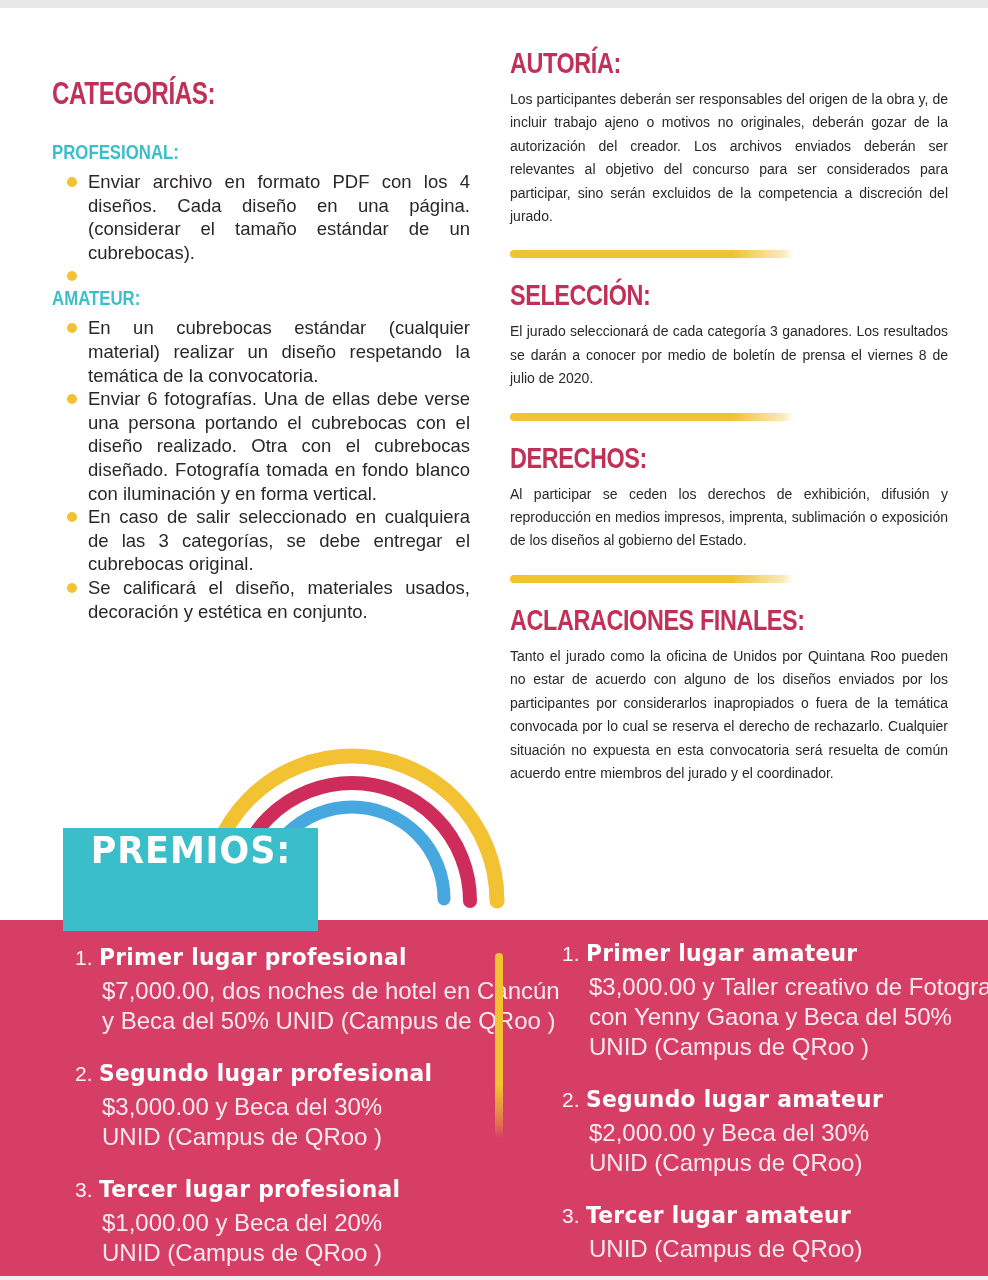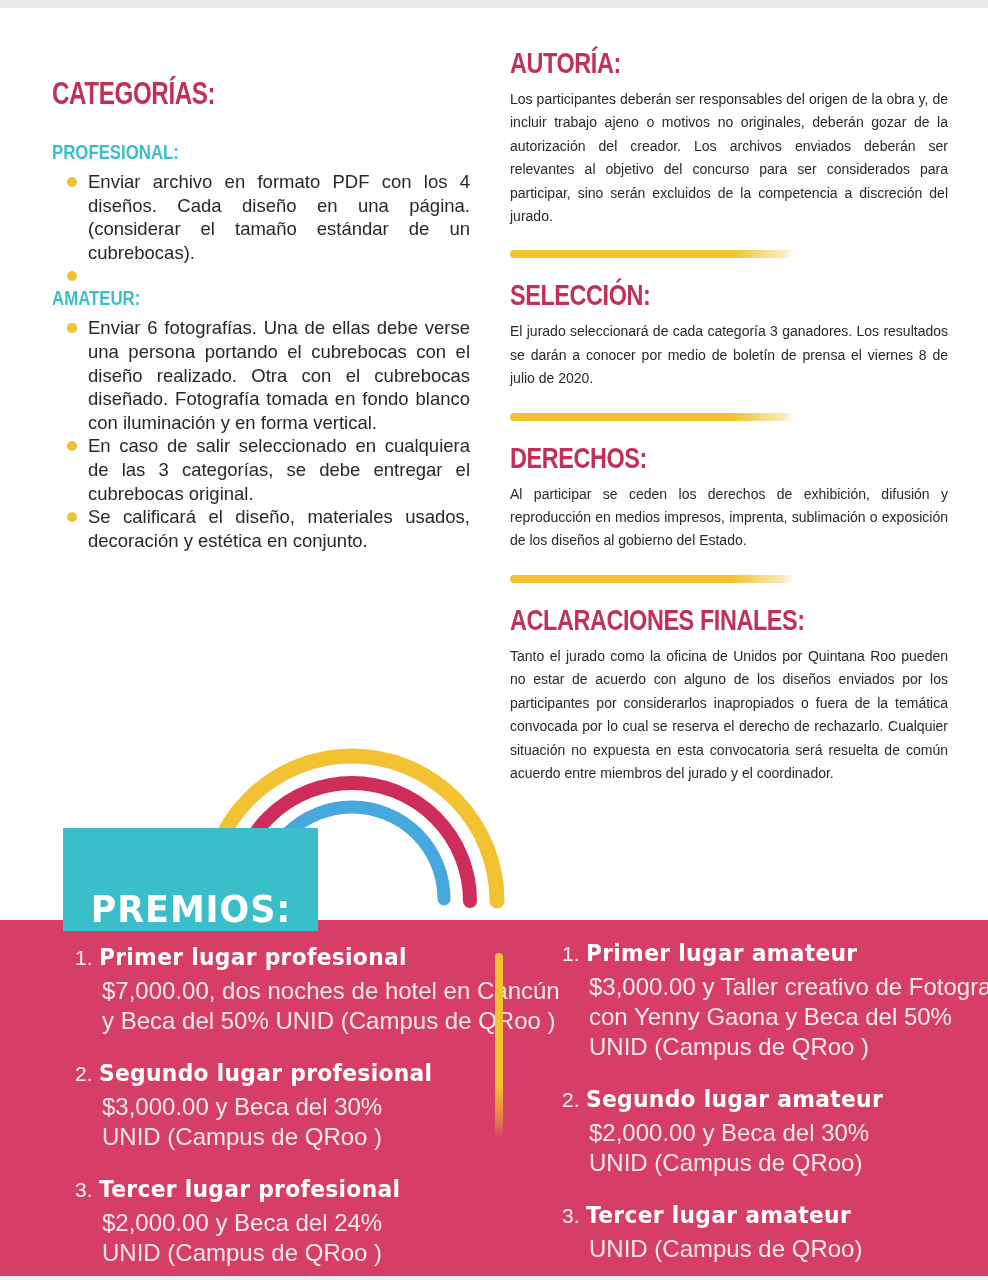--- a/index.html
+++ b/index.html
@@ -71,21 +71,21 @@
   }
   .bottom-strip {
     position:absolute; left:0; top:1268px;
     width:988px; height:12px;
     background:var(--bottom_strip);
   }
   .premios-box {
     position:absolute; left:63px; top:820px;
     width:255px; height:103px;
     background:var(--teal);
-    display:flex; align-items:flex-end; justify-content:center;
+    display:flex; align-items:flex-start; justify-content:center;
   }
   .premios-title {
     font-family:"DejaVu Sans","Liberation Sans",sans-serif;
     font-size:38px; font-weight:bold;
     letter-spacing:1px;
     color:#ffffff;
     transform:scaleX(0.92);
   }
   .prizes-left  { position:absolute; left:75px;  top:936px; width:400px; }
   .prizes-right { position:absolute; left:562px; top:932px; width:400px; }
@@ -134,20 +134,21 @@
           <span class="dot"></span>
         </li>
       </ul>
     </div>
 
     <div class="group">
       <h2 class="h-sub">AMATEUR:</h2>
       <ul class="bullets">
         <li class="bullet">
           <span class="dot"></span>
+          <span>En un cubrebocas estándar (cualquier material) realizar un diseño respetando la temática de la convocatoria.</span>
         </li>
         <li class="bullet">
           <span class="dot"></span>
           <span>Enviar 6 fotografías.  Una de ellas debe verse una persona portando el cubrebocas con el diseño realizado.  Otra con el cubrebocas diseñado. Fotografía tomada en fondo blanco con iluminación y en forma vertical.</span>
         </li>
         <li class="bullet">
           <span class="dot"></span>
           <span>En caso de salir seleccionado en cualquiera de las 3 categorías, se debe entregar el cubrebocas original.</span>
         </li>
         <li class="bullet">
@@ -220,21 +221,21 @@
         <div class="pline">$3,000.00 y Beca del 30%</div>
         <div class="pline">UNID (Campus de QRoo )</div>
       </div>
     </div>
     <div class="prize">
       <div class="prow">
         <span class="pnum">3.</span>
         <span class="ptitle">Tercer lugar profesional</span>
       </div>
       <div class="plines">
-        <div class="pline">$2,000.00 y Beca del 24%</div>
+        <div class="pline">$1,000.00 y Beca del 20%</div>
         <div class="pline">UNID (Campus de QRoo )</div>
       </div>
     </div>
   </div>
 
   <div class="v-divider"></div>
 
   <div class="prizes-right">
     <div class="prize">
       <div class="prow">

